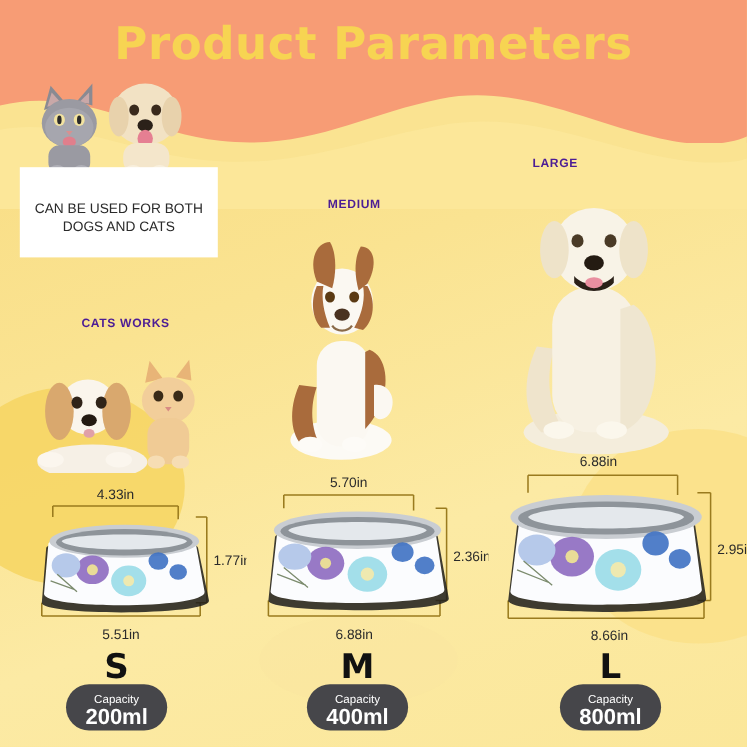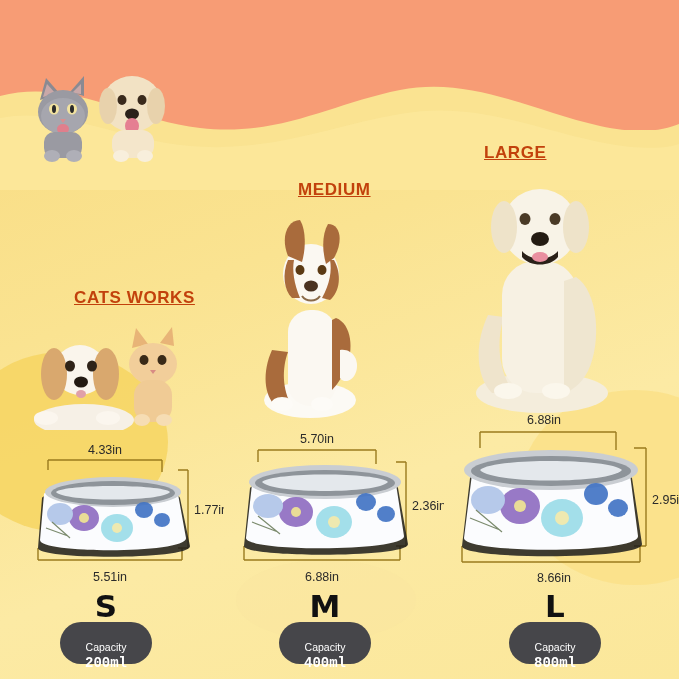--- a/index.html
+++ b/index.html
@@ -56,39 +56,39 @@
   }
   .sign-text {
     font-size: 12.5px; color: #2A2A2A; line-height: 16px; font-weight: 500;
   }
 
   
   .hero-pets { position: absolute; left: 22px; top: 56px; width: 160px; height: 110px; }
 
   
   .size-label {
-    position: absolute; font-size: 17px; font-weight: bold;
-    color: #c2410c; letter-spacing: .6px; white-space: nowrap; text-decoration: underline;
+    position: absolute; font-size: 11px; font-weight: bold;
+    color: #4c1d95; letter-spacing: .6px; white-space: nowrap;
   }
   .label-minor  { left: 74px;  top: 288px; }
   .label-medium { left: 298px; top: 180px; }
   .label-large  { left: 484px; top: 143px; }
 
   
   .size-letter {
     position: absolute; font-size: 31px; font-weight: bold; color: #111;
     font-family: "DejaVu Sans", sans-serif; text-align: center;
   }
   .cap-badge {
     position: absolute; width: 92px; height: 42px;
     background: #46464A; border-radius: 21px;
-    color: #fff; text-align: center; padding-top: 19px;
+    color: #fff; text-align: center; padding-top: 8px;
   }
   .cap-title { font-size: 10.5px; line-height: 13px; font-weight: 500; }
-  .cap-value { font-size: 14px; line-height: 19px; font-weight: bold; font-family: Liberation Mono, monospace; }
+  .cap-value { font-size: 20px; line-height: 19px; font-weight: bold; }
 </style>
 </head>
 <body>
 
 <div class="page">
 
   <div class="bg-salmon"></div>
   <div class="bg-body"></div>
 
   <svg class="bg-wave" viewBox="0 0 679 190" preserveAspectRatio="none">
@@ -97,20 +97,21 @@
              L679,190 L0,190 Z" fill="#FAE391"></path>
     <path d="M0,118 C60,106 120,140 190,146 C270,153 330,126 400,114
              C480,100 540,132 610,144 C645,150 668,148 679,144
              L679,190 L0,190 Z" fill="#FBE79A" opacity="0.85"></path>
   </svg>
 
   <div class="blob blob-small"></div>
   <div class="blob blob-large"></div>
   <div class="blob blob-mid"></div>
 
+  <div class="title">Product Parameters</div>
 
   <svg class="hero-pets" viewBox="0 0 160 110">
 
     <g>
       <path d="M18,44 L24,22 L38,38 Z" fill="#8A8A92"></path>
       <path d="M62,40 L62,20 L48,36 Z" fill="#8A8A92"></path>
       <path d="M21,41 L25,28 L34,38 Z" fill="#C9A8A8"></path>
       <path d="M59,38 L59,28 L50,37 Z" fill="#C9A8A8"></path>
       <ellipse cx="41" cy="56" rx="25" ry="22" fill="#9A9AA2"></ellipse>
       <ellipse cx="41" cy="60" rx="22" ry="18" fill="#A6A6AE"></ellipse>
@@ -132,20 +133,24 @@
       <ellipse cx="100" cy="44" rx="4.5" ry="5" fill="#3A2A1C"></ellipse>
       <ellipse cx="120" cy="44" rx="4.5" ry="5" fill="#3A2A1C"></ellipse>
       <ellipse cx="110" cy="58" rx="7" ry="5.5" fill="#2B2119"></ellipse>
       <ellipse cx="110" cy="70" rx="7" ry="8" fill="#E57F92"></ellipse>
       <rect x="90" y="74" width="42" height="28" rx="12" fill="#F4E6CB"></rect>
       <ellipse cx="99" cy="100" rx="8" ry="6" fill="#F8EFDC"></ellipse>
       <ellipse cx="123" cy="100" rx="8" ry="6" fill="#F8EFDC"></ellipse>
     </g>
   </svg>
 
+  <div class="sign">
+    <div class="sign-text">CAN BE USED FOR BOTH</div>
+    <div class="sign-text">DOGS AND CATS</div>
+  </div>
 
   <div class="size-label label-minor">CATS WORKS</div>
   <div class="size-label label-medium">MEDIUM</div>
   <div class="size-label label-large">LARGE</div>
 
   <svg style="position:absolute;left:22px;top:312px;width:170px;height:118px" viewBox="0 0 170 118">
     <g>
       <ellipse cx="62" cy="108" rx="50" ry="16" fill="#F6F0E6"></ellipse>
       <ellipse cx="58" cy="58" rx="26" ry="25" fill="#FAF5EC"></ellipse>
       <ellipse cx="32" cy="62" rx="13" ry="26" fill="#D9A86E"></ellipse>

